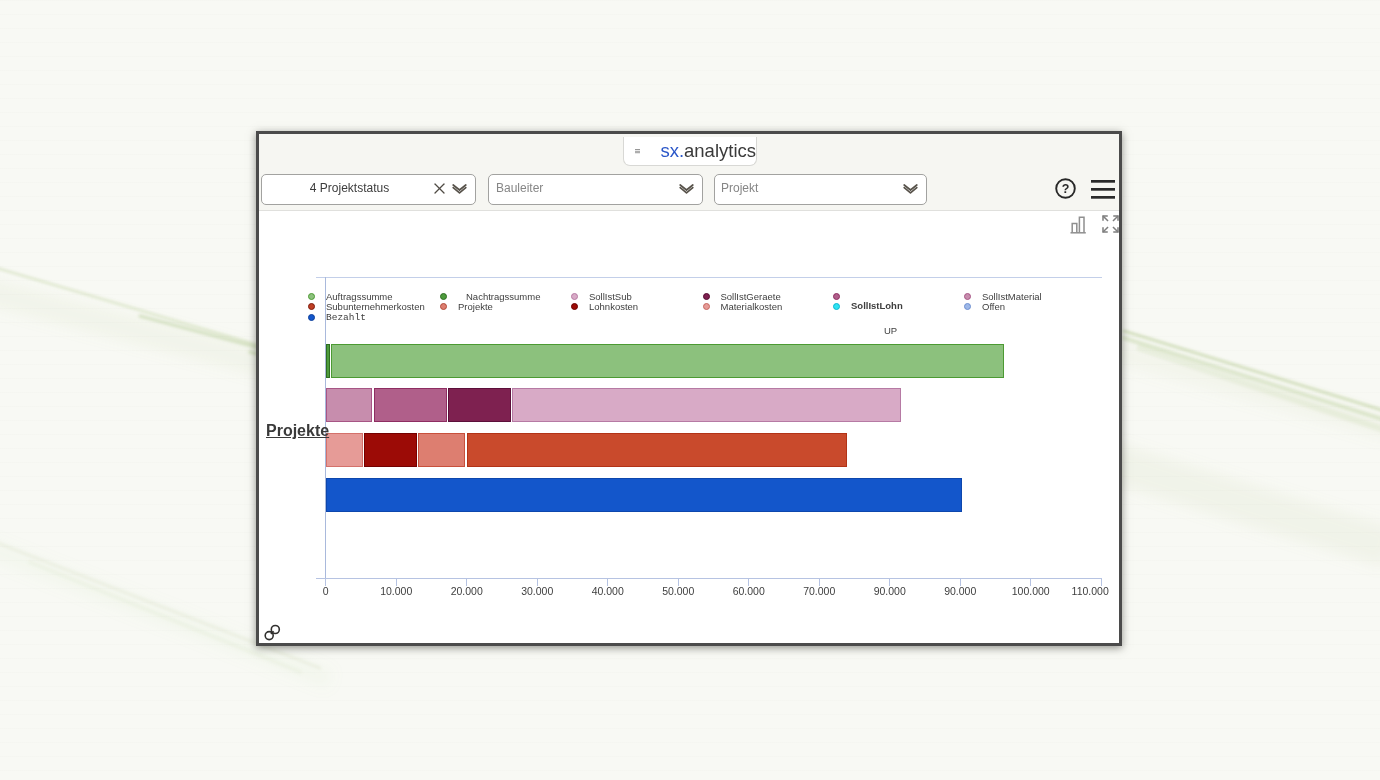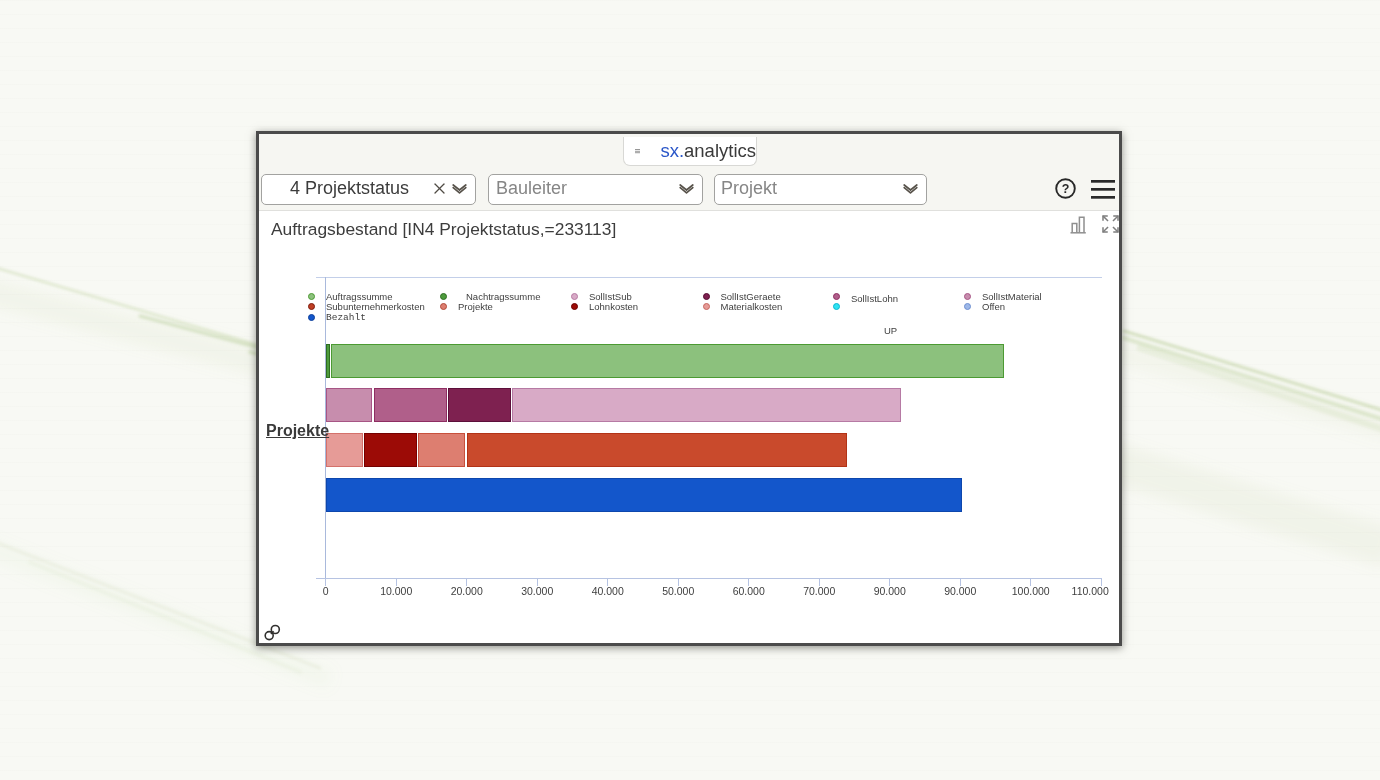--- a/index.html
+++ b/index.html
@@ -12,21 +12,21 @@
     background:#fff;border:3px solid #4b4b4b;box-sizing:border-box;
     box-shadow:0 2px 8px rgba(60,60,55,.55);}
   .abs{position:absolute;}
   .topband{left:0;top:0;width:860px;height:76px;background:#f6f6f2;border-bottom:1px solid #e0e0dd;}
   .tab{left:364px;top:3px;width:134px;height:29px;background:#fff;
     border:1px solid #d8d8d5;border-top:none;border-radius:0 0 7px 7px;
     display:flex;align-items:center;justify-content:flex-start;padding-left:11px;box-sizing:border-box;}
   .tab .logotxt{font-size:18.5px;color:#3a3a3a;margin-left:20px;letter-spacing:0px;}
   .tab .sx{color:#2b57c8;}
   .dd{top:40px;height:31px;background:#fff;border:1px solid #a2a2a0;border-radius:5px;box-sizing:border-box;}
-  .ddtxt{position:absolute;top:0;height:34px;line-height:29px;font-size:18px;color:#3c3c3c;}
+  .ddtxt{position:absolute;top:0;height:34px;line-height:29px;font-size:12px;color:#3c3c3c;}
   .ph{color:#868686;}
   .title{left:12px;top:85px;font-size:17.4px;color:#3d3d3d;line-height:20px;white-space:nowrap;}
   .chartline{background:#c3cfe9;}
   .ticklabel{position:absolute;width:60px;text-align:center;font-size:10.5px;color:#3e3e3e;line-height:12px;}
   .bar{position:absolute;box-sizing:border-box;border:1px solid;}
   .lgd{position:absolute;width:7px;height:7px;border-radius:50%;box-sizing:border-box;border:1px solid;}
   .lgt{position:absolute;font-size:9.5px;color:#3e3e3e;line-height:10px;white-space:nowrap;}
   .projekte{left:7px;top:288px;width:46px;font-size:16px;font-weight:bold;color:#3a3a3a;text-decoration:underline;}
 </style>
 </head>
@@ -110,21 +110,20 @@
   </svg>
 
   <svg class="abs" style="left:832px;top:45px;" width="24" height="21" viewBox="0 0 24 21">
       <g fill="#2a2a2a">
         <rect x="0" y="1" width="24" height="2.7"></rect>
         <rect x="0" y="9" width="24" height="2.7"></rect>
         <rect x="0" y="17" width="24" height="2.7"></rect>
       </g>
     </svg>
 
-  <div class="abs title">Auftragsbestand [IN4 Projektstatus,=233113]</div>
 
   <svg class="abs" style="left:810px;top:82px;" width="18" height="18" viewBox="0 0 18 18">
     <g fill="none" stroke="#8f8f8f" stroke-width="1.5">
       <path d="M1.5,16.8 L16.8,16.8"></path>
       <path d="M3.2,16.5 L3.2,7.5 L7.8,7.5 L7.8,16.5"></path>
       <path d="M10.4,16.5 L10.4,1.2 L15,1.2 L15,16.5"></path>
     </g>
   </svg>
 
   <svg class="abs" style="left:843px;top:81px;" width="17" height="18" viewBox="0 0 17 18">
@@ -204,20 +203,20 @@
     <div class="lgt" style="left: 199px; top: 168.2px;">Projekte</div>
     <div class="lgd" style="left: 312px; top: 158.5px; background: rgb(216, 170, 198); border-color: rgb(182, 122, 164);"></div>
     <div class="lgt" style="left: 330px; top: 157.5px;">SollIstSub</div>
     <div class="lgd" style="left: 312px; top: 169.2px; background: rgb(156, 11, 6); border-color: rgb(107, 0, 0);"></div>
     <div class="lgt" style="left: 330px; top: 168.2px;">Lohnkosten</div>
     <div class="lgd" style="left: 443.5px; top: 158.5px; background: rgb(126, 33, 80); border-color: rgb(84, 8, 47);"></div>
     <div class="lgt" style="left: 461.5px; top: 157.5px;">SollIstGeraete</div>
     <div class="lgd" style="left: 443.5px; top: 169.2px; background: rgb(230, 155, 151); border-color: rgb(198, 102, 96);"></div>
     <div class="lgt" style="left: 461.5px; top: 168.2px;">Materialkosten</div>
     <div class="lgd" style="left: 574px; top: 158.5px; background: rgb(176, 95, 138); border-color: rgb(142, 45, 98);"></div>
-    <div class="lgt" style="left: 592px; top: 160px;">SollIstLohn</div>
+    <div class="lgt" style="left: 592px; top: 167px; font-weight: bold;">SollIstLohn</div>
     <div class="lgd" style="left: 574px; top: 169.2px; background: rgb(46, 227, 242); border-color: rgb(10, 182, 208);"></div>
     <div class="lgt" style="left: 625px; top: 168.2px; margin-top: 24px;">UP</div>
     <div class="lgd" style="left: 705px; top: 158.5px; background: rgb(199, 141, 173); border-color: rgb(167, 85, 133);"></div>
     <div class="lgt" style="left: 723px; top: 157.5px;">SollIstMaterial</div>
     <div class="lgd" style="left: 705px; top: 169.2px; background: rgb(157, 184, 232); border-color: rgb(111, 143, 208);"></div>
     <div class="lgt" style="left: 723px; top: 168.2px;">Offen</div>
   </div>
 
 </body></html>

